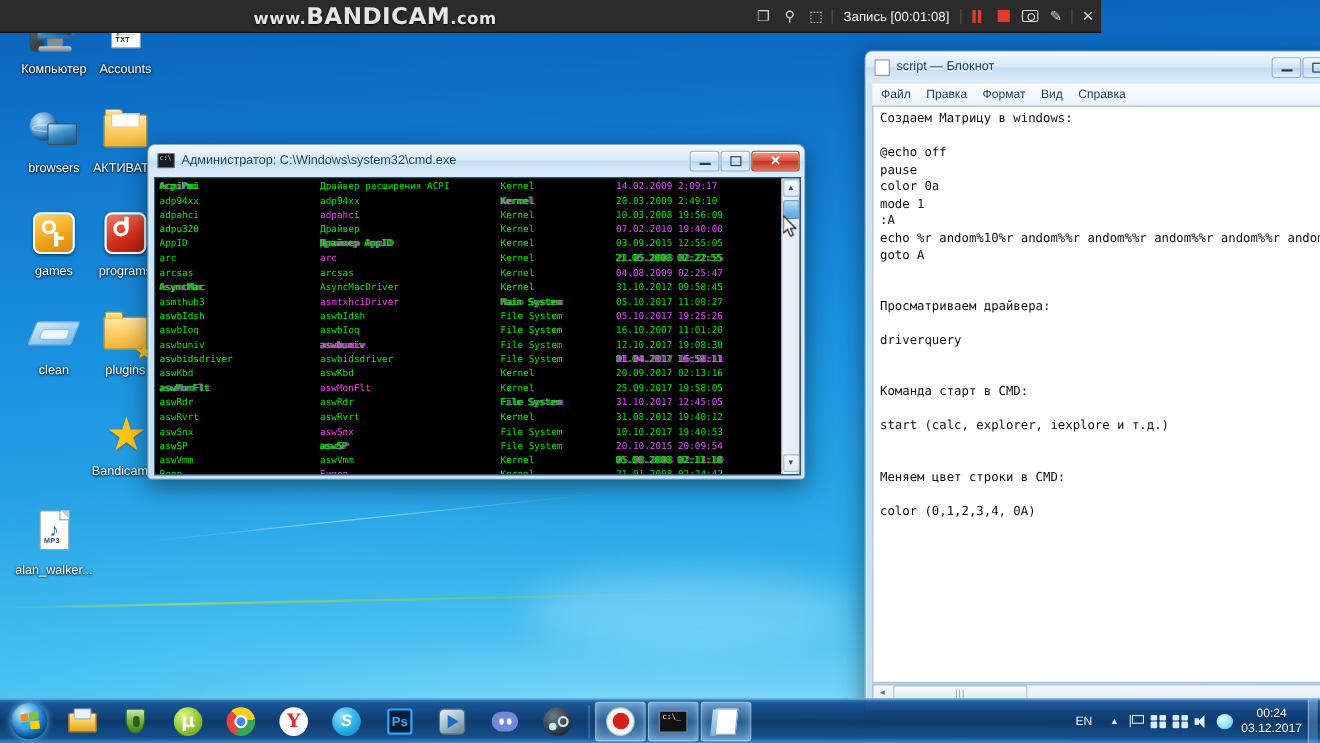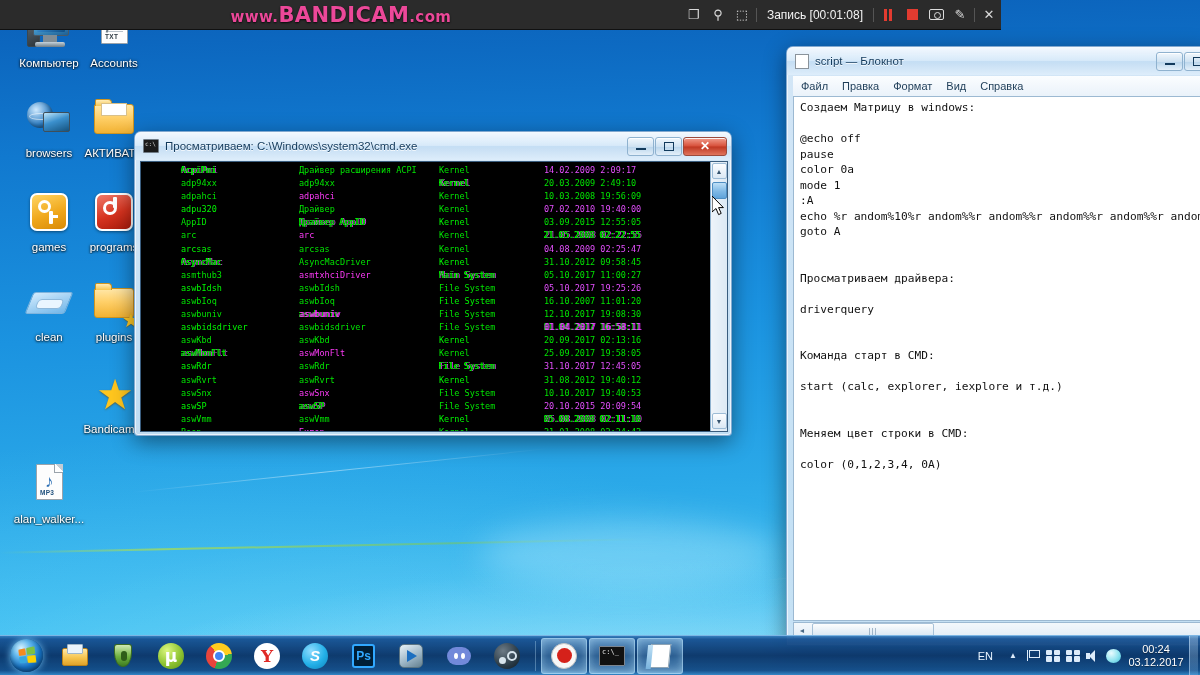--- a/index.html
+++ b/index.html
@@ -138,21 +138,21 @@
 
   
   #bandicam-bar{
     position:absolute; left:0; top:0; width:1001px; height:30px;
     background:#2b2b2b; color:#fff; display:flex; align-items:center;
     border-bottom:1px solid #111;
   }
   #bandicam-bar .bwrap{ flex:1; display:flex; align-items:center; justify-content:center; position:relative; }
   #bc-watermark{
     font-family:"DejaVu Sans", sans-serif; font-weight:bold; font-size:20px; letter-spacing:.4px;
-    color:#ec4899; text-shadow:0 1px 2px rgba(0,0,0,.8); white-space:nowrap;
+    color:#e5e5e5; text-shadow:0 1px 2px rgba(0,0,0,.8); white-space:nowrap;
   }
   #bc-watermark .lo{ font-size:15px; font-weight:bold; }
   #bc-watermark .hi{ font-size:21px; }
   .bc-ico{ width:24px;height:24px;display:flex;align-items:center;justify-content:center;
     color:#d8d8d8; font-size:13px; cursor:pointer; }
   .bc-sep{ width:1px;height:14px;background:#555; margin:0 2px;}
   #bc-rec-label{ font-size:12px; color:#f3f3f3; padding:0 8px; white-space:nowrap; }
   .bc-pause{ display:flex; gap:2px; }
   .bc-pause i{ width:3px;height:12px;background:#e23b30;display:block; }
   .bc-stop{ width:11px;height:11px;background:#e23b30; }
@@ -198,23 +198,23 @@
   #cmd-body{
     position:absolute; left:5px; top:29px; width:588px; height:271px;
     background:#000; display:flex; overflow:hidden;
     border:1px solid #3a5d7e;
   }
   #cmd-text{
     flex:1; padding:2px 0 0 4px; overflow:hidden;
     font-family:"DejaVu Sans Mono", monospace; font-size:8.5px; line-height:13.1px;
     color:#12d012; white-space:pre;
   }
-  #cmd-text .row{ display:flex; filter:saturate(1.4);justify-content:center; }
+  #cmd-text .row{ display:flex; filter:saturate(1.4); }
   #cmd-text .c1{ width:118px; overflow:hidden; }
-  #cmd-text .c2{ width:140px; overflow:hidden; }
+  #cmd-text .c2{ width:164px; overflow:hidden;margin-left:28px; }
   #cmd-text .c3{ width:105px; overflow:hidden; }
   #cmd-text .c4{ width:130px; overflow:hidden; }
   #cmd-scroll{
     width:17px; background:linear-gradient(90deg,#eef4fa,#dce9f4);
     border-left:1px solid #8fb2cf; display:flex; flex-direction:column; align-items:center;
     position:relative;
   }
   .sb-arrow{ width:15px;height:16px;margin:1px 0;
     background:linear-gradient(180deg,#fcfdff,#dbe8f4);
     border:1px solid #9dbcd6; border-radius:2px; display:flex;align-items:center;justify-content:center;
@@ -506,21 +506,21 @@
       <span class="bc-cam"></span>
     </div>
   <div class="bc-ico bc-pencil">✎</div>
   <div class="bc-sep"></div>
   <div class="bc-ico">✕</div>
 </div>
 
 <div class="win7" id="cmd-window">
   <div class="w7-title">
     <div id="cmd-icon"></div>
-    <div class="ttl">Просматриваем: C:\Windows\system32\cmd.exe</div>
+    <div class="ttl">Администратор: C:\Windows\system32\cmd.exe</div>
     <div class="w7-btns">
       <div class="w7-btn">
           <div class="w7-min-g"></div>
         </div>
       <div class="w7-btn">
           <div class="w7-max-g"></div>
         </div>
       <div class="w7-btn close">
           <span class="g">✕</span>
         </div>

